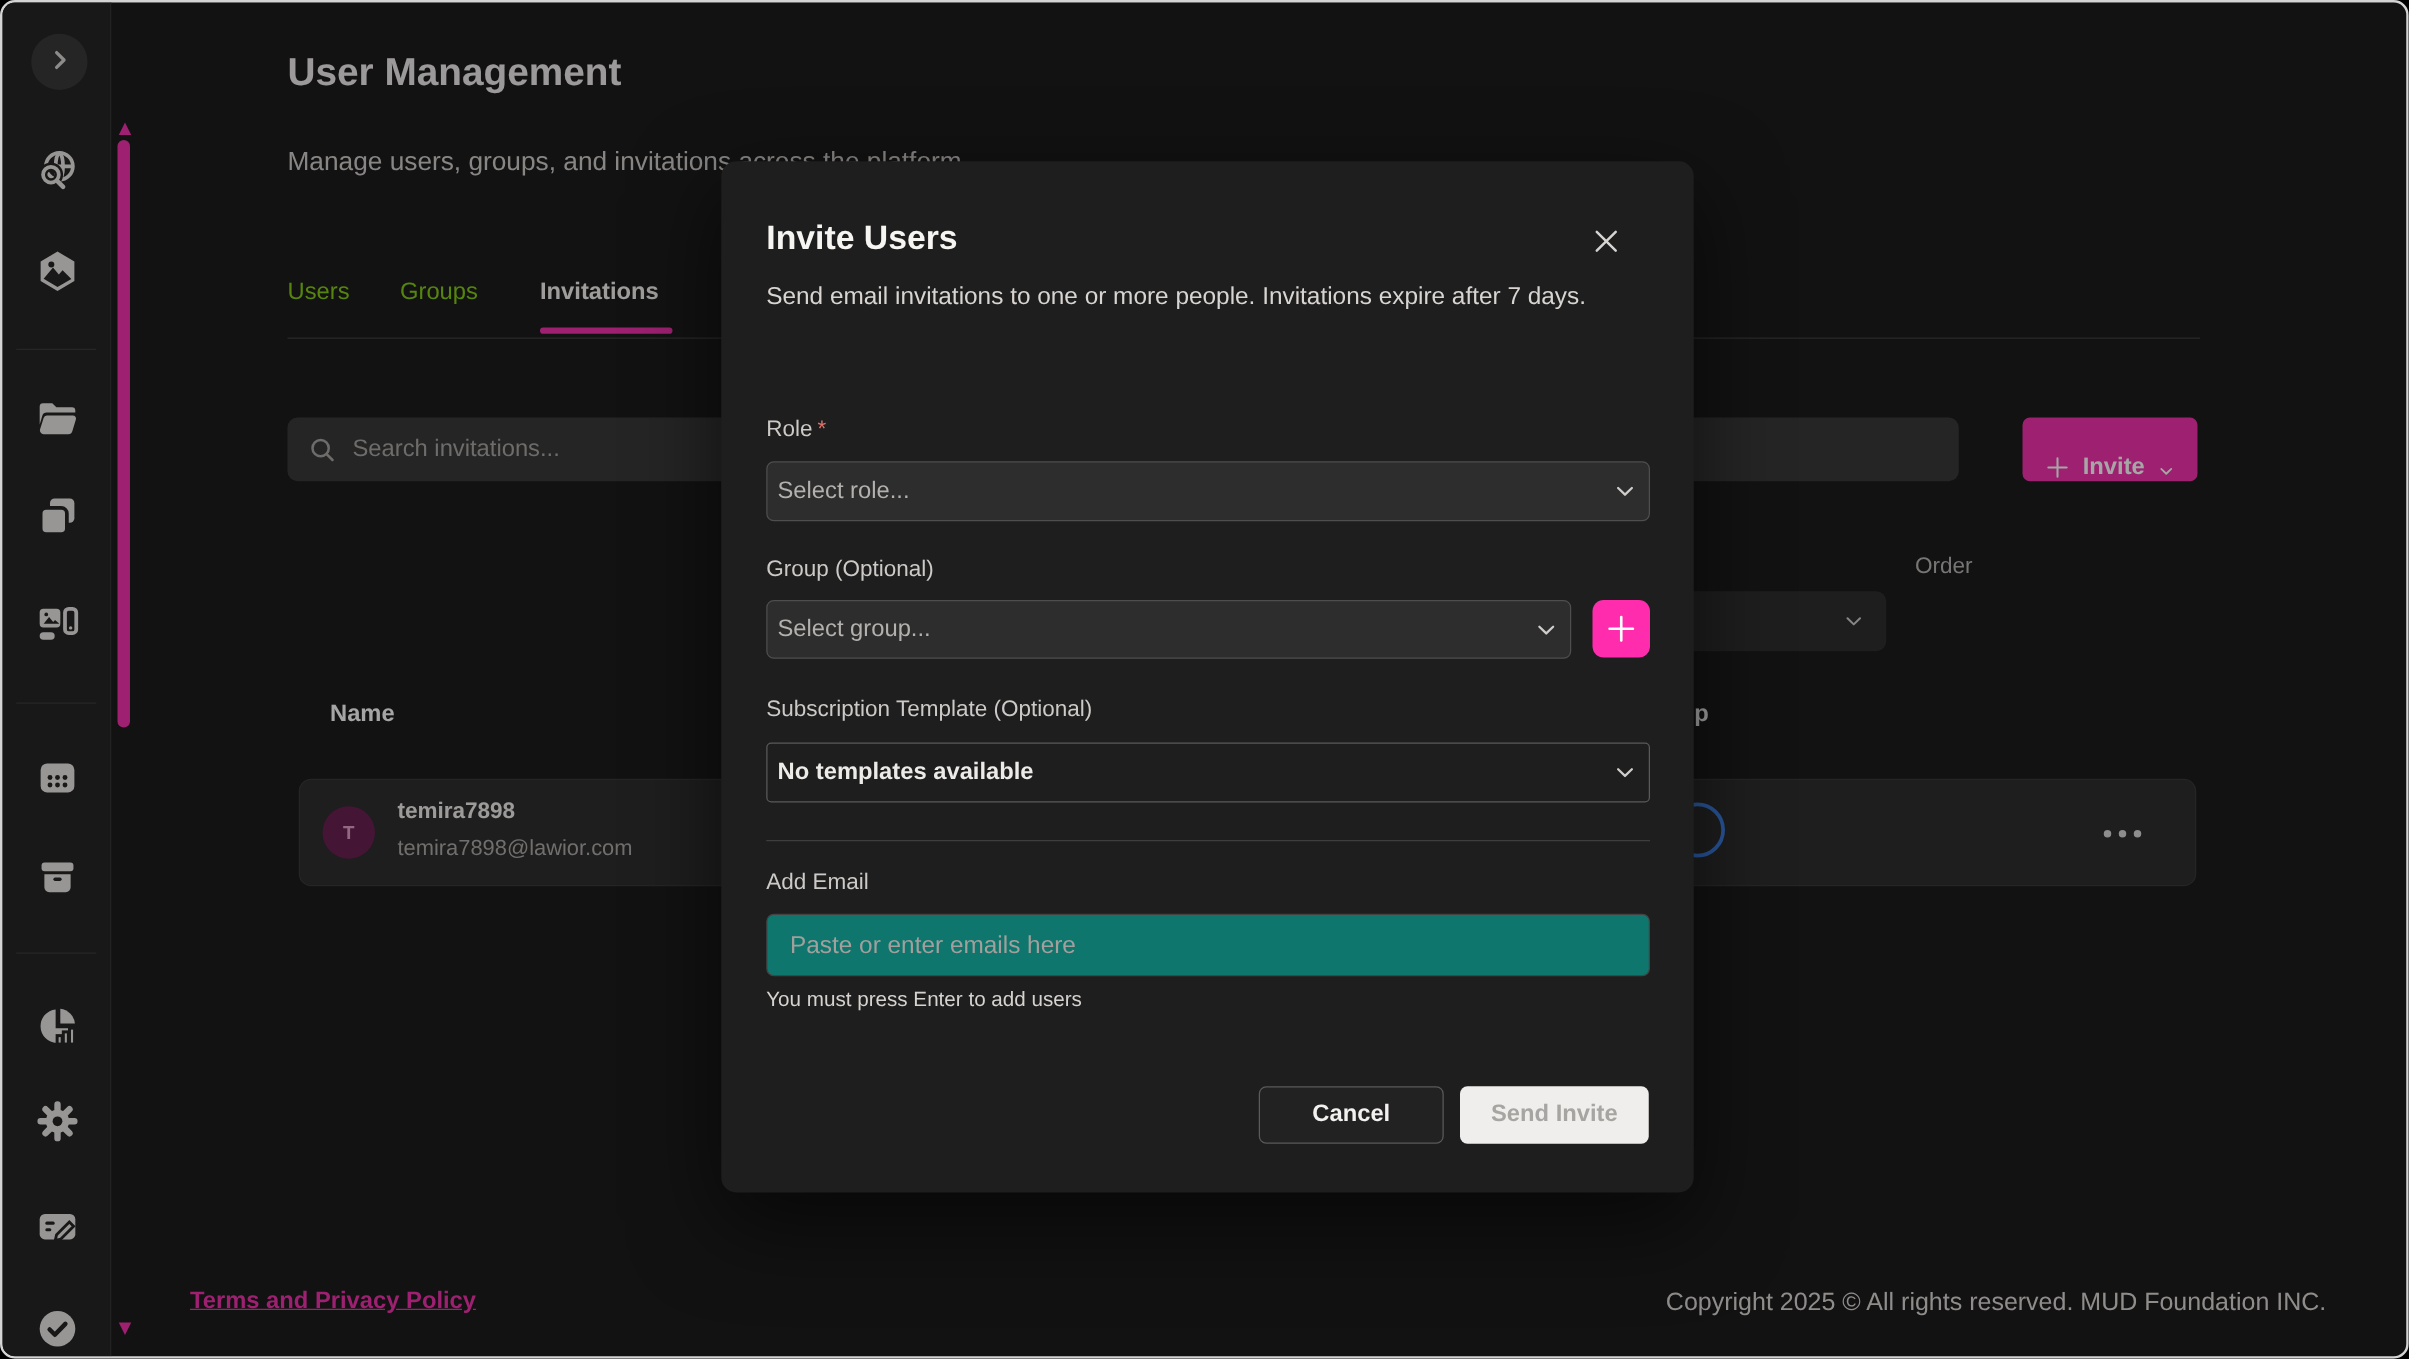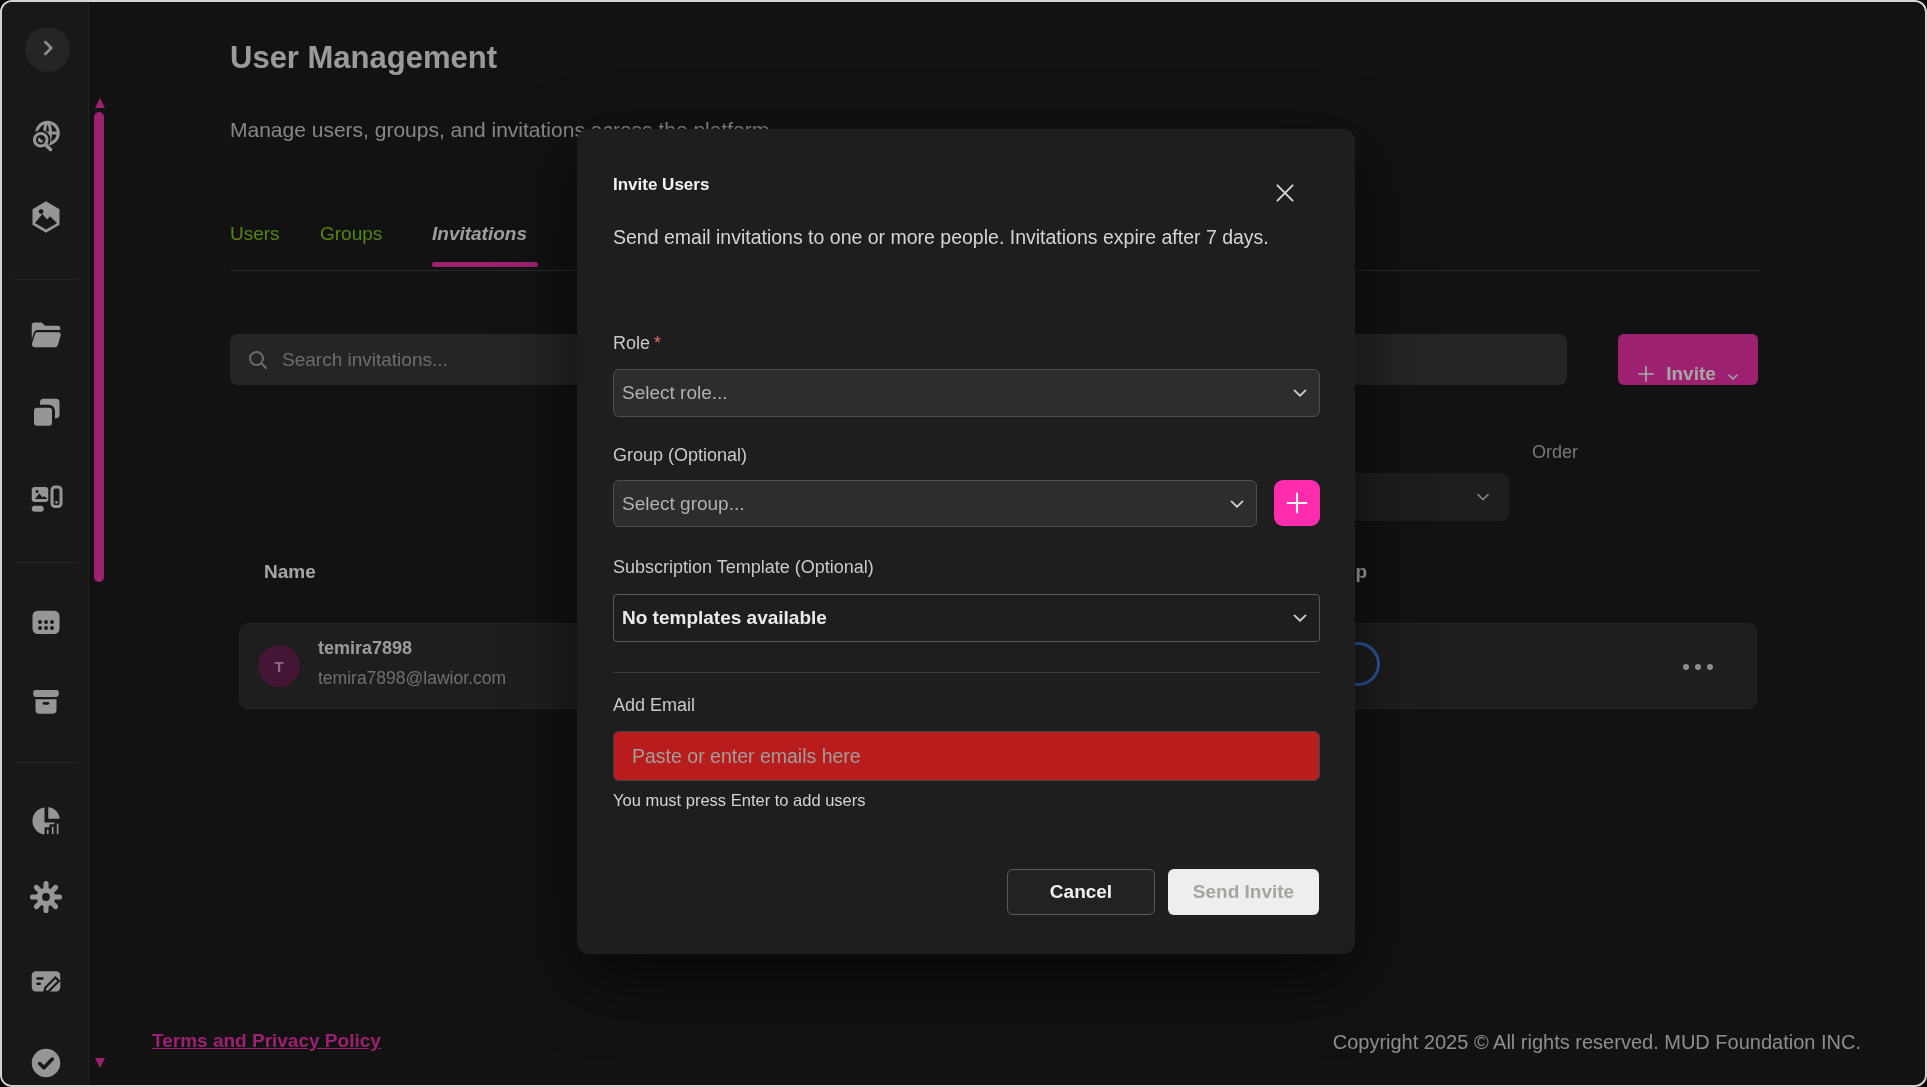--- a/index.html
+++ b/index.html
@@ -27,21 +27,21 @@
     background:#f232ae; border-radius:5px; }
   .scroll-arrow-down { position:absolute; left:1px; top:1056px; width:0; height:0;
     border-left:5px solid transparent; border-right:5px solid transparent; border-top:10px solid #f232ae; }
   
   .bg { position:absolute; inset:0; z-index:1; }
   .page-title { position:absolute; left:228px; top:38px; font-size:31px; font-weight:700; color:#efeceb; }
   .page-subtitle { position:absolute; left:228px; top:116px; font-size:21px; color:#d2cecb; }
   .tab { position:absolute; top:221px; background:none; border:none; cursor:pointer;
     font-size:19px; color:#84cc16; font-family:inherit; }
   .tab.t0 { left:228px; } .tab.t1 { left:318px; }
-  .tab.active { left:430px; font-weight:700; color:#f5f2ef;font-style:italic; }
+  .tab.active { left:430px; font-weight:700; color:#f5f2ef; }
   .tab-underline { position:absolute; left:430px; top:260px; width:106px; height:5px;
     background:#f232ae; border-radius:3px; }
   .tabs-border { position:absolute; left:228px; top:268px; width:1530px; height:1px; background:#3f3f3f; }
   .search { position:absolute; left:228px; top:332px; width:1337px; height:51px;
     background:#3a3a3a; border-radius:8px; display:flex; align-items:center; padding:0 16px; gap:12px; }
   .search input { flex:1; background:transparent; border:none; outline:none;
     font-size:19px; color:#d8d5d2; font-family:inherit; }
   .search input::placeholder { color:#a9a6a3; }
   .invite-btn { position:absolute; left:1616px; top:332px; width:140px; height:51px;
     background:#f232ae; border:none; border-radius:6px; cursor:pointer;
@@ -71,21 +71,21 @@
     justify-content:center; gap:6px; }
   .row-menu i { width:6px; height:6px; border-radius:50%; background:#d9d9d9; }
   .footer-link { position:absolute; left:150px; top:1028px; font-size:19px; font-weight:600;
     color:#f232ae; text-decoration:underline; cursor:pointer; }
   .copyright { position:absolute; right:64px; top:1029px; font-size:20px; color:#dcd8d5; }
   
   .overlay { position:absolute; inset:0; background:rgba(0,0,0,0.35); z-index:5; }
   .modal { position:absolute; left:575px; top:127px; width:778px; height:825px;
     background:#1e1e1e; border-radius:12px; z-index:10;
     box-shadow:0 24px 70px rgba(0,0,0,0.6); }
-  .m-title { position:absolute; left:36px; top:46px; font-size:17px; font-weight:700; color:#f7f5f2; }
+  .m-title { position:absolute; left:36px; top:46px; font-size:27px; font-weight:700; color:#f7f5f2; }
   .m-close { position:absolute; left:690px; top:46px; width:36px; height:36px;
     background:none; border:none; cursor:pointer; display:flex; align-items:center; justify-content:center; }
   .m-desc { position:absolute; left:36px; top:96px; width:706px; font-size:19.5px;
     color:#d8d4d1; line-height:1.33; }
   .m-label { position:absolute; left:36px; font-size:18px; color:#ccc9c6; }
   .m-label .req { color:#e0716b; margin-left:4px; }
   .m-select { position:absolute; left:36px; height:48px; background:#2d2d2d;
     border:1px solid #4e4e4e; border-radius:6px; display:flex; align-items:center;
     justify-content:space-between; padding:0 8px; cursor:pointer;
     color:#b3b0ad; font-size:19px; }
@@ -93,21 +93,21 @@
   .m-group-label { top:316px; } .m-group-select { top:351px; width:644px; height:47px; }
   .m-plus-btn { position:absolute; left:697px; top:351px; width:46px; height:46px;
     background:#ff2dae; border:none; border-radius:9px; cursor:pointer;
     display:flex; align-items:center; justify-content:center; }
   .m-template-label { top:428px; }
   .m-template-select { top:465px; width:707px; background:#1e1e1e; border:1px solid #5a5a5a;
     border-radius:4px; color:#edebe8;font-weight:bold; }
   .m-divider { position:absolute; left:36px; top:543px; width:707px; height:1px; background:#3e3e3e; }
   .m-email-label { top:566px; }
   .m-email-input { position:absolute; left:36px; top:602px; width:707px; height:50px;
-    background:#b91c1c; border:1px solid #434343; border-radius:6px; padding:0 18px;
+    background:#0f766e; border:1px solid #434343; border-radius:6px; padding:0 18px;
     font-size:19.5px; color:#e6e3e0; outline:none; font-family:inherit; }
   .m-email-input::placeholder { color:#a29f9c; }
   .m-helper { position:absolute; left:36px; top:662px; font-size:16.5px; color:#d5d2cf; }
   .m-btn { position:absolute; top:740px; height:46px; border-radius:6px; cursor:pointer;
     font-size:19px; font-weight:700; font-family:inherit; }
   .m-cancel { left:430px; width:148px; background:#222; border:1px solid #5a5a5a; color:#f3f1ef; }
   .m-send { left:591px; width:151px; background:#efeeec; border:none; color:#a7a5a2; cursor:default; }
   .chev { color:#cfcdca; }
 </style>
 </head>

